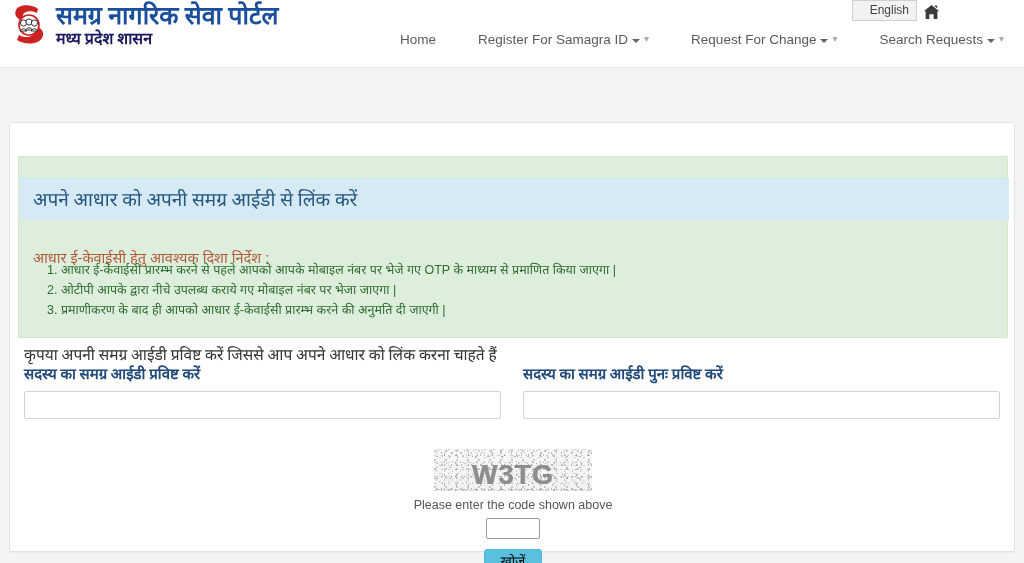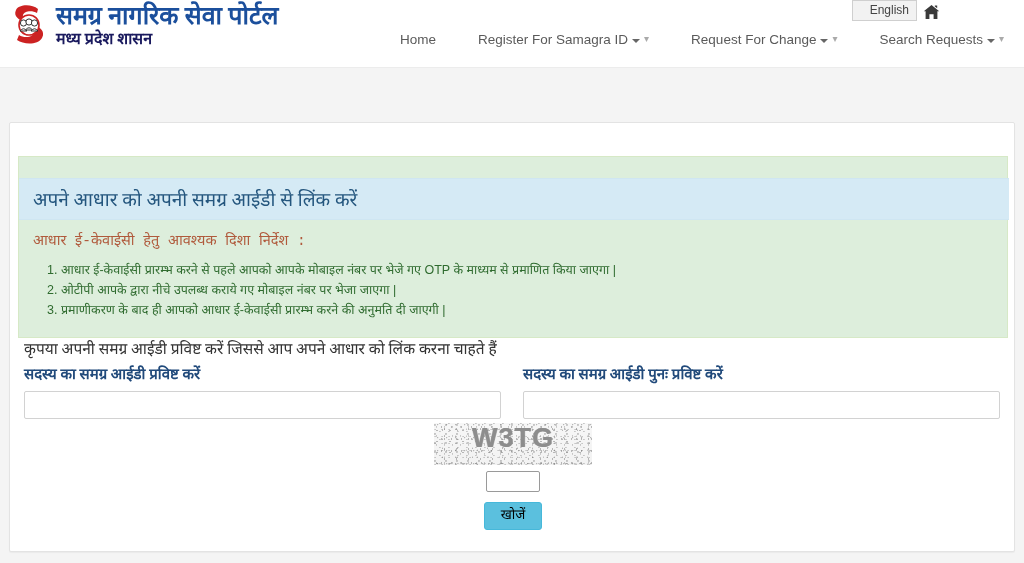--- a/index.html
+++ b/index.html
@@ -177,22 +177,22 @@
     font-family: "Liberation Serif", serif;
     font-size: 19px;
     color: #24567e;
     padding-left: 14px;
     font-weight: normal;
   }
 
   .guidelines-title {
     position: absolute;
     left: 14px;
-    top: 72px;
-    font-family: Liberation Mono, monospace;
+    top: 90px;
+    font-family: Liberation Sans, sans-serif;
     font-size: 14.5px;
     color: #b05a3c;
   }
 
   .guidelines-list {
     position: absolute;
     left: 18px;
     top: 103px;
     margin: 0;
     padding-left: 24px;
@@ -205,21 +205,21 @@
     font-size: 12.5px;
     color: #2f6b2f;
     line-height: 20px;
     white-space: nowrap;
   }
 
   
   .form-intro {
     position: absolute;
     left: 14px;
-    top: 214px;
+    top: 220px;
     font-family: "Liberation Serif", serif;
     font-size: 15.5px;
     color: #333;
   }
 
   .field-col-left {
     position: absolute;
     left: 14px;
     top: 240px;
     width: 477px;
@@ -276,23 +276,24 @@
       radial-gradient(circle at 73% 33%, rgba(120,120,120,.5) 0.6px, transparent 0.9px),
       radial-gradient(circle at 88% 59%, rgba(120,120,120,.5) 0.6px, transparent 0.9px),
       radial-gradient(circle at 15% 90%, rgba(140,140,140,.45) 0.5px, transparent 0.8px),
       radial-gradient(circle at 33% 44%, rgba(140,140,140,.45) 0.5px, transparent 0.8px),
       radial-gradient(circle at 66% 7%, rgba(140,140,140,.45) 0.5px, transparent 0.8px),
       radial-gradient(circle at 95% 88%, rgba(140,140,140,.45) 0.5px, transparent 0.8px),
       linear-gradient(#f7f7f7, #f2f2f2);
     background-size: 11px 9px, 13px 11px, 9px 13px, 15px 9px, 10px 12px, 12px 10px, 7px 7px, 8px 9px, 9px 8px, 11px 7px, 100% 100%;
     position: relative;
     display: flex;
-    align-items: flex-start;
+    align-items: flex-end;
     justify-content: center;
     overflow: hidden;
+    margin-top: 26px;
   }
 
   .captcha-text {
     font-family: "Liberation Sans", sans-serif;
     font-size: 27px;
     font-weight: bold;
     color: #8d8d8d;
     letter-spacing: 1px;
     text-shadow: 0.5px 0 0 rgba(120,120,120,.5), -0.5px 0 0 rgba(160,160,160,.5);
     position: relative;
@@ -412,17 +413,18 @@
 
   <div class="field-col-right">
     <label class="field-label">सदस्य का समग्र आईडी पुनः प्रविष्ट करें</label>
     <input class="text-input" type="text" placeholder="" style="">
   </div>
 
   <div class="captcha-wrap">
     <div class="captcha-img">
       <span class="captcha-text">W3TG</span>
     </div>
+    <div class="captcha-help">Please enter the code shown above</div>
     <input class="captcha-input" type="text" placeholder="" style="">
     <button class="search-btn">खोजें</button>
   </div>
 
 </div>
 
 </body></html>

